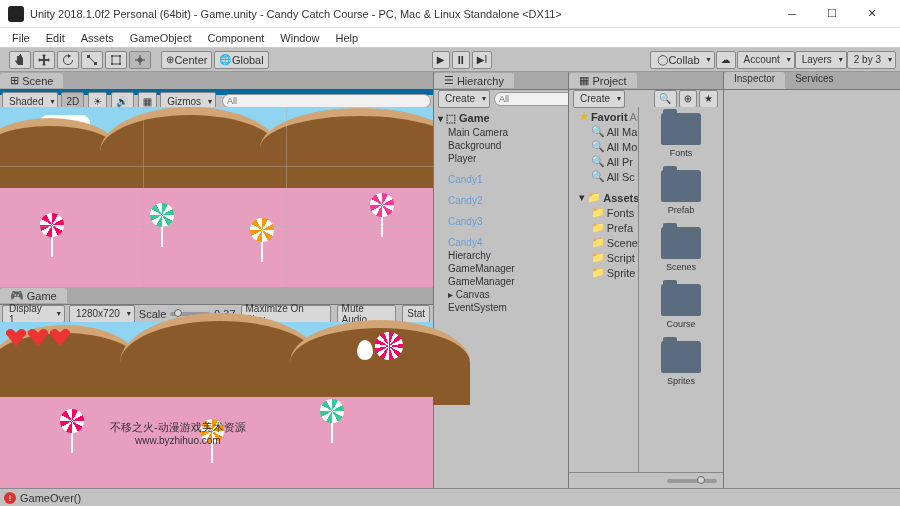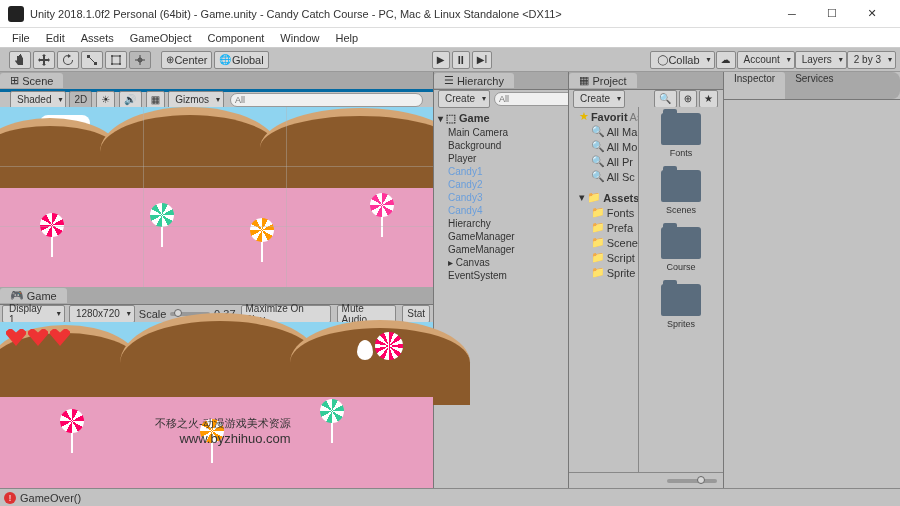--- a/index.html
+++ b/index.html
@@ -14,63 +14,63 @@
 .tbtn{height:18px;min-width:18px;background:#d8d8d8;border:1px solid #888;border-radius:2px;margin:0 1px;display:flex;align-items:center;justify-content:center;cursor:pointer;font-size:10px;padding:0 4px;}
 .tbtn.active{background:#b8b8b8;}
 .toolbar .spacer{flex:1;}
 .toolbar .group{display:flex;margin:0 4px;}
 .dropdown{height:18px;background:#d8d8d8;border:1px solid #888;border-radius:2px;padding:0 14px 0 6px;display:flex;align-items:center;cursor:pointer;position:relative;font-size:10px;}
 .dropdown::after{content:"▾";position:absolute;right:3px;font-size:8px;}
 .main{display:flex;height:416px;}
 .leftpane{width:433px;display:flex;flex-direction:column;}
 .tab{height:17px;display:flex;align-items:center;background:#a8a8a8;}
 .tab .tablabel{background:#c2c2c2;padding:1px 10px;border-top-left-radius:3px;border-top-right-radius:3px;font-size:10px;display:flex;align-items:center;gap:3px;}
-.scenebar{height:18px;background:#c2c2c2;display:flex;align-items:center;padding:0 10px;border-top:3px solid #0369a1;gap:2px;}
+.scenebar{height:18px;background:#c2c2c2;display:flex;align-items:center;padding:0 2px;border-top:6px solid #0369a1;gap:2px;}
 .sceneview{flex:1;background:linear-gradient(#87ceeb 0%,#87ceeb 30%,#6b4423 50%,#e89ebf 70%,#e89ebf 100%);position:relative;overflow:hidden;}
 .candyland{position:absolute;inset:0;}
 .sky{position:absolute;top:0;left:0;right:0;height:45%;background:#8fd4f0;}
 .cloud{position:absolute;background:#fff;border-radius:20px;}
 .hill{position:absolute;border-radius:50% 50% 0 0;background:#8b5a2b;border-top:8px solid #d4a574;}
 .ground{position:absolute;bottom:0;left:0;right:0;height:55%;background:#e89ebf;}
 .lolly{position:absolute;width:24px;height:24px;border-radius:50%;background:repeating-conic-gradient(#f06 0 30deg,#fff 30deg 60deg);}
 .stick{position:absolute;width:2px;height:20px;background:#fff;}
 .heart{display:inline-block;width:20px;height:18px;background:#e33;clip-path:polygon(50% 100%,0 35%,0 20%,15% 5%,30% 5%,50% 25%,70% 5%,85% 5%,100% 20%,100% 35%);}
 .gamebar{height:18px;background:#c2c2c2;display:flex;align-items:center;padding:0 2px;gap:4px;border-top:1px solid #777;font-size:10px;}
 .gamecontent{flex:1;position:relative;background:#8fd4f0;}
 .hearts{position:absolute;top:6px;left:6px;display:flex;gap:2px;}
 .middlepane{width:135px;background:#c2c2c2;border-left:1px solid #777;}
 .hier-create{height:18px;background:#c2c2c2;display:flex;align-items:center;padding:0 4px;border-top:1px solid #777;font-size:10px;}
 .hier-search{flex:1;height:14px;background:#f0f0f0;border:1px solid #999;border-radius:8px;margin-left:4px;padding:0 4px;font-size:9px;}
 .tree{padding:4px 0;}
 .tree .node{padding:1px 4px 1px 14px;font-size:10px;cursor:pointer;white-space:nowrap;}
 .tree .node.root{padding-left:4px;font-weight:bold;}
 .tree .node.root::before{content:"▾ ";}
 .tree .node.collapsed::before{content:"▸ ";}
-.tree .node.sel{color:#6a9edb;}
+.tree .node.sel{color:#6a9edb;margin-top:8px;}
 .projectpane{width:155px;background:#c2c2c2;border-left:1px solid #777;display:flex;flex-direction:column;}
 .proj-tree{padding:2px 0;font-size:10px;}
 .proj-tree .pnode{padding:1px 4px 1px 10px;cursor:pointer;display:flex;align-items:center;gap:2px;white-space:nowrap;overflow:hidden;}
 .proj-tree .pnode .star{color:#e6b800;}
 .proj-tree .pnode.sub{padding-left:22px;}
 .assetgrid{width:85px;border-left:1px solid #888;background:#c2c2c2;overflow-y:auto;}
 .folder{display:flex;flex-direction:column;align-items:center;padding:6px 2px;}
 .folder .ficon{width:40px;height:32px;background:#5a6c7d;border-radius:3px 3px 2px 2px;position:relative;}
 .folder .ficon::before{content:"";position:absolute;top:-4px;left:2px;width:14px;height:5px;background:#5a6c7d;border-radius:2px 2px 0 0;}
 .folder .flabel{font-size:9px;margin-top:3px;text-align:center;}
 .projslider{height:16px;border-top:1px solid #888;display:flex;align-items:center;justify-content:flex-end;padding:0 6px;}
 .projslider .track{width:50px;height:4px;background:#999;border-radius:2px;position:relative;}
 .projslider .thumb{position:absolute;width:8px;height:8px;background:#d8d8d8;border:1px solid #666;border-radius:50%;top:-3px;left:30px;}
 .rightpane{flex:1;background:#c2c2c2;border-left:1px solid #777;}
-.righttabs{height:27px;display:flex;background:#a8a8a8;border-radius:8px;}
+.righttabs{height:17px;display:flex;background:#a8a8a8;}
 .righttabs .rtab{padding:1px 10px;font-size:10px;cursor:pointer;}
 .righttabs .rtab.active{background:#c2c2c2;border-top-left-radius:3px;border-top-right-radius:3px;}
 .statusbar{height:18px;background:#c2c2c2;border-top:1px solid #888;display:flex;align-items:center;padding:0 4px;font-size:10px;}
 .statusbar .erricon{width:12px;height:12px;background:#d33;border-radius:50%;margin-right:4px;display:flex;align-items:center;justify-content:center;color:#fff;font-size:9px;}
-.watermark{position:absolute;bottom:60px;left:110px;font-size:14px;color:rgba(100,100,100,0.5);text-align:right;pointer-events:none;margin-left:45px;}
-.watermark .sub{font-size:13px;}
+.watermark{position:absolute;bottom:60px;left:110px;font-size:14px;color:rgba(100,100,100,0.5);text-align:center;pointer-events:none;}
+.watermark .sub{font-size:10px;}
 .gizmo-grid{position:absolute;inset:0;pointer-events:none;}
 .gizmo-grid .vline{position:absolute;top:0;bottom:0;width:1px;background:rgba(180,180,180,0.4);}
 .gizmo-grid .hline{position:absolute;left:0;right:0;height:1px;background:rgba(180,180,180,0.4);}
 .projrow{display:flex;flex:1;overflow:hidden;}
 .projleft{flex:1;overflow:hidden;}
 svg{display:block;}
 </style>
 </head>
 <body>
 
@@ -309,20 +309,24 @@
         </div>
       </div>
       <div class="assetgrid">
         <div id="folder-grid">
             <div class="folder">
               <div class="ficon"></div>
               <div class="flabel">Fonts</div>
             </div>
             <div class="folder">
               <div class="ficon"></div>
+              <div class="flabel">Prefab</div>
+            </div>
+            <div class="folder">
+              <div class="ficon"></div>
               <div class="flabel">Scenes</div>
             </div>
             <div class="folder">
               <div class="ficon"></div>
               <div class="flabel">Course</div>
             </div>
             <div class="folder">
               <div class="ficon"></div>
               <div class="flabel">Sprites</div>
             </div>

